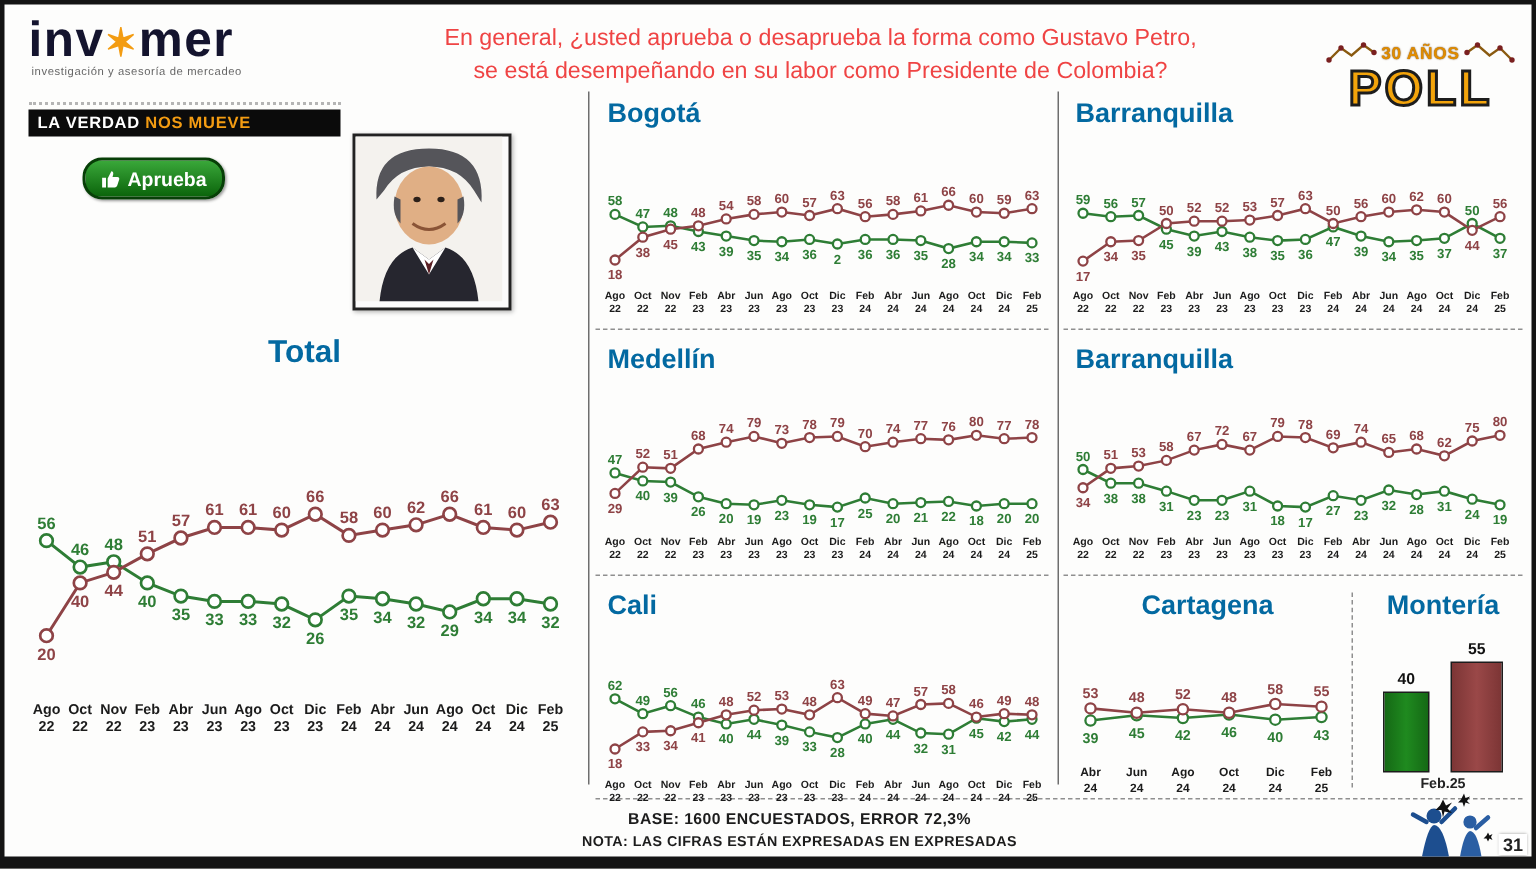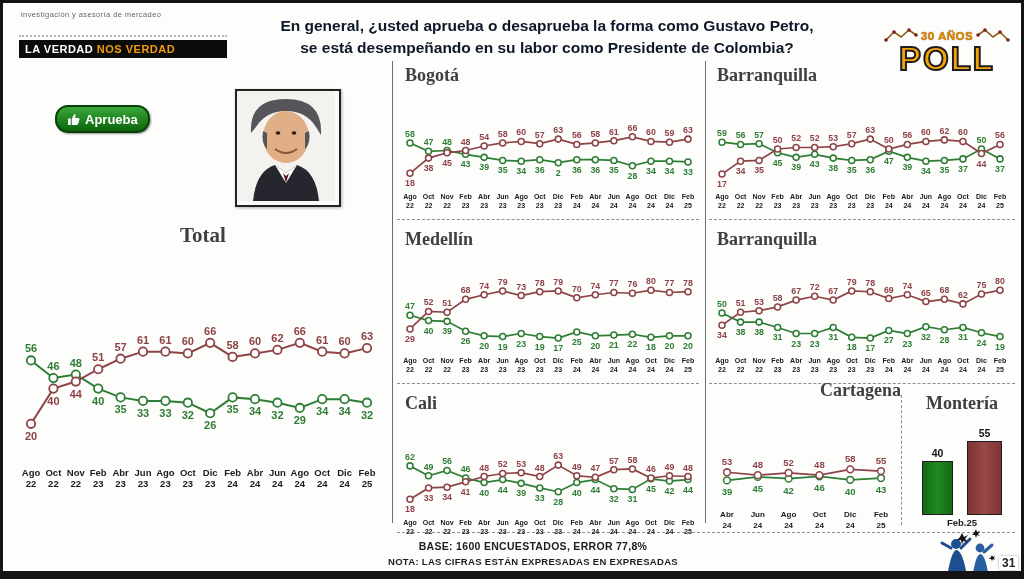--- a/index.html
+++ b/index.html
@@ -7,40 +7,40 @@
          border:3px solid #141414;border-bottom-width:8px;overflow:hidden;}
   .abs{position:absolute;}
   
   .logo-block{left:16px;top:6px;width:228px;}
   .logo-line{font-size:33px;font-weight:bold;color:#14142e;letter-spacing:1px;line-height:1;}
   .logo-line .star{color:#f39c12;font-size:26px;}
   .logo-tag{font-size:7.5px;color:#666;letter-spacing:.4px;margin:1px 0 16px 2px;}
   .logo-dots{width:208px;border-top:2px dotted #b5b5b5;margin:2px 0 3px 0;}
   .logo-banner{background:#0b0b0b;color:#fff;width:196px;padding:3px 6px;font-size:11px;font-weight:bold;letter-spacing:.5px;}
   .logo-banner .b2{color:#f39c12;}
-  .question{left:248px;top:12px;width:592px;text-align:center;font-size:15.5px;font-weight:bold;color:#0f172a;line-height:1.45;}
+  .question{left:248px;top:12px;width:592px;text-align:center;font-size:15.5px;font-weight:normal;color:#ef4444;line-height:1.45;}
   .poll{left:870px;top:4px;width:148px;text-align:center;}
   .poll-top{display:flex;align-items:center;justify-content:center;gap:3px;margin-top:21px;}
   .poll-years{font-size:11.5px;font-weight:900;color:#e08c00;text-shadow:0 0 1px #5a3000;letter-spacing:.5px;}
   .poll-word{font-size:33px;font-weight:900;color:#f3a40b;-webkit-text-stroke:2px #1d1d1d;letter-spacing:2px;line-height:.95;}
   
   .pill{display:flex;align-items:center;gap:5px;border-radius:13px;color:#fff;font-weight:bold;font-size:13px;padding:0 10px;height:24px;box-shadow:1px 1px 2px rgba(0,0,0,.4);}
   .pill-approve{left:52px;top:102px;background:linear-gradient(#3aa83a,#0b640b);border:2px solid #073f07;}
   .pill-disapprove{left:46px;top:145px;background:linear-gradient(#ae4343,#651b1b);border:2px solid #3c0e0e;}
   
   .photo{left:232px;top:86px;width:102px;height:114px;border:2px solid #222;background:#fbfbfb;box-shadow:1px 1px 3px rgba(0,0,0,.3);}
   
   .vline{width:1px;background:#6e6e6e;}
   .dash-h{border-top:1.5px dashed #8f8f8f;height:0;}
   .dash-v{border-left:1.5px dashed #8f8f8f;width:0;}
   
-  .chart-title{font-weight:bold;color:#404040;font-family:Liberation Serif, serif;}
+  .chart-title{font-weight:bold;color:#0369a1;}
   .t-total{left:118px;top:220px;width:164px;text-align:center;font-size:21px;}
   .t-city{font-size:18px;}
-  .t-cart{left:706px;top:377px;width:192px;text-align:right;font-size:18px;}
+  .t-cart{left:706px;top:390px;width:192px;text-align:center;font-size:18px;}
   .t-mont{left:900px;top:390px;width:118px;text-align:center;font-size:18px;}
   
   .mont-bars{left:902px;top:420px;width:114px;height:92px;display:flex;align-items:flex-end;justify-content:center;gap:14px;}
   .bar-group{display:flex;flex-direction:column;align-items:center;justify-content:flex-end;}
   .bar-label{font-size:10.5px;font-weight:bold;color:#111;margin-bottom:2px;}
   .bar{width:31px;border:1.5px solid #1c1c1c;box-sizing:border-box;}
   .bar-green{background:linear-gradient(90deg,#156915,#1f8a1f,#156915);}
   .bar-red{width:35px;background:linear-gradient(90deg,#7c3535,#9a4848,#7c3535);}
   .mont-x{left:902px;top:514px;width:114px;text-align:center;font-size:9.5px;font-weight:bold;color:#222;}
   
@@ -58,23 +58,24 @@
   <div class="abs vline" style="left:389px;top:58px;height:462px;"></div>
   <div class="abs vline" style="left:702px;top:58px;height:462px;"></div>
   <div class="abs dash-h" style="left:394px;top:216px;width:302px;"></div>
   <div class="abs dash-h" style="left:706px;top:216px;width:306px;"></div>
   <div class="abs dash-h" style="left:394px;top:380px;width:302px;"></div>
   <div class="abs dash-h" style="left:706px;top:380px;width:306px;"></div>
   <div class="abs dash-h" style="left:394px;top:529px;width:618px;"></div>
   <div class="abs dash-v" style="left:898px;top:392px;height:130px;"></div>
 
   <div class="abs logo-block">
+    <div class="logo-line"><span>inv</span><span class="star">✶</span><span>mer</span></div>
     <div class="logo-tag">investigación y asesoría de mercadeo</div>
     <div class="logo-dots"></div>
-    <div class="logo-banner"><span>LA VERDAD</span> <span class="b2">NOS VERDAD</span></div>
+    <div class="logo-banner"><span>LA VERDAD</span> <span class="b2">NOS MUEVE</span></div>
   </div>
 
   <div class="abs question">
     <div>En general, ¿usted aprueba o desaprueba la forma como Gustavo Petro,</div>
     <div>se está desempeñando en su labor como Presidente de Colombia?</div>
   </div>
 
   <div class="abs poll">
     <div class="poll-top">
       <svg width="34" height="15" viewBox="0 0 34 15">
@@ -774,21 +775,21 @@
       <div class="bar-label">40</div>
       <div class="bar bar-green" id="mont-bar-a" style="height: 54px;"></div>
     </div>
     <div class="bar-group">
       <div class="bar-label">55</div>
       <div class="bar bar-red" id="mont-bar-d" style="height: 74.25px;"></div>
     </div>
   </div>
   <div class="abs mont-x">Feb.25</div>
 
-  <div class="abs foot-base">BASE: 1600 ENCUESTADOS, ERROR 77,8%</div>
+  <div class="abs foot-base">BASE: 1600 ENCUESTADOS, ERROR 72,3%</div>
   <div class="abs foot-nota">NOTA: LAS CIFRAS ESTÁN EXPRESADAS EN EXPRESADAS</div>
 
   <div class="abs people">
     <svg width="72" height="50" viewBox="0 0 72 50">
       <circle cx="28" cy="17" r="5" fill="#1d4e8f"></circle>
       <path d="M20 44 Q24 24 28 23 Q34 23 38 44 Q29 48 20 44Z" fill="#1d4e8f"></path>
       <path d="M33 21 L42 12" stroke="#1d4e8f" stroke-width="3" stroke-linecap="round"></path>
       <path d="M23 21 L14 16" stroke="#1d4e8f" stroke-width="3" stroke-linecap="round"></path>
       <circle cx="52" cy="21" r="4.4" fill="#2a5ea3"></circle>
       <path d="M45 46 Q48 28 52 27 Q57 27 60 46 Q52 49 45 46Z" fill="#2a5ea3"></path>

